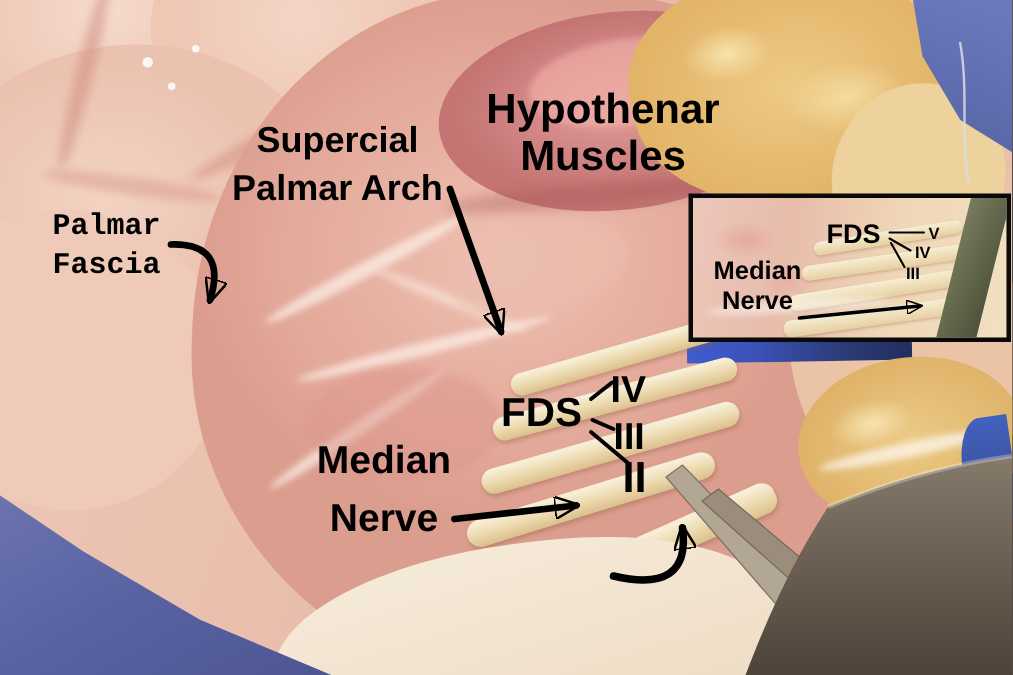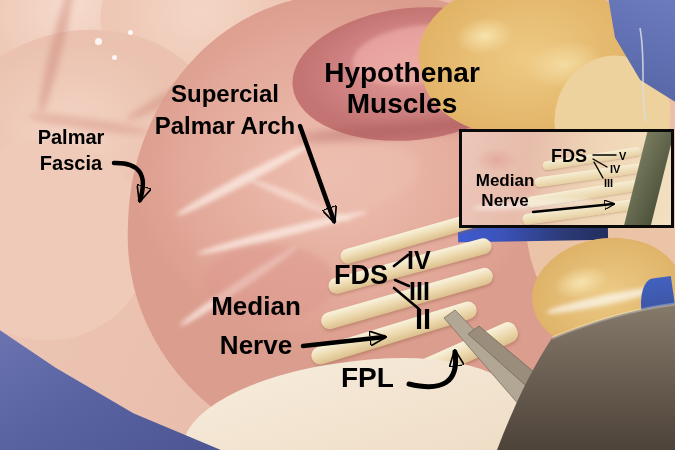--- a/index.html
+++ b/index.html
@@ -107,21 +107,21 @@
     transform:rotate(-4deg);background:rgba(255,255,255,.5);filter:blur(2px);}
   
   .overlay{left:0;top:0;z-index:60;pointer-events:none;}
   .overlay path{stroke:var(--ink,#000);fill:none;stroke-linecap:round;}
   .overlay .aw{stroke-width:4.5;}
   .overlay .aw2{stroke-width:5;}
   .overlay .ld{stroke-width:2.6;}
   .overlay .ia{stroke-width:2.4;}
   .overlay .ild{stroke-width:1.4;}
   
-  .lb-palmar{left:21px;top:124px;width:100px;font-size:20px;line-height:1.3;}
+  .lb-palmar{left:21px;top:139px;width:100px;font-size:20px;line-height:1.3;font-family:Liberation Mono, monospace;}
   .lb-arch{left:150px;top:78px;width:150px;font-size:24px;line-height:1.35;text-align:center;}
   .lb-hypo{left:302px;top:57px;width:200px;font-size:28px;line-height:1.12;text-align:center;}
   .lb-fds{left:334px;top:258px;font-size:27px;}
   .lb-iv{left:407px;top:244px;font-size:25px;}
   .lb-iii{left:409px;top:275px;font-size:25px;}
   .lb-ii{left:415px;top:301px;font-size:29px;}
   .lb-median{left:198px;top:287px;width:116px;font-size:26px;line-height:1.5;}
   .lb-fpl{left:341px;top:360px;font-size:28px;}
   .lb-ifds{left:551px;top:145px;font-size:18px;}
   .lb-iv5{left:619px;top:149px;font-size:11px;}
@@ -222,20 +222,19 @@
   <div class="lbl ctr lb-arch">Supercial
 Palmar Arch</div>
   <div class="lbl ctr lb-hypo">Hypothenar
 Muscles</div>
   <div class="lbl lb-fds">FDS</div>
   <div class="lbl lb-iv">IV</div>
   <div class="lbl lb-iii">III</div>
   <div class="lbl lb-ii">II</div>
   <div class="lbl ctr lb-median">Median
 Nerve</div>
-  <div class="lbl lb-fpl">FPL</div>
   <div class="lbl lb-ifds">FDS</div>
   <div class="lbl lb-iv5">V</div>
   <div class="lbl lb-iiv">IV</div>
   <div class="lbl lb-iiii">III</div>
   <div class="lbl ctr lb-imedian">Median
 Nerve</div>
 </div>
 
 </body></html>

